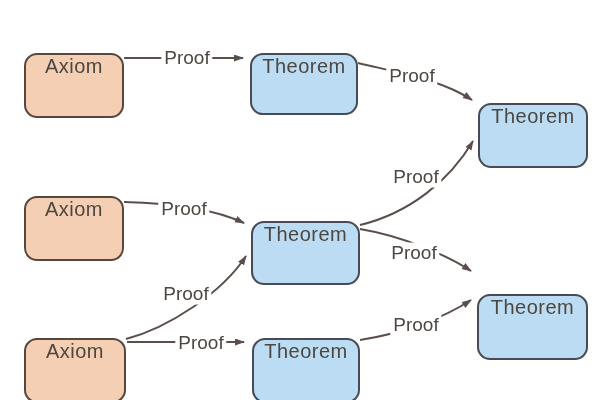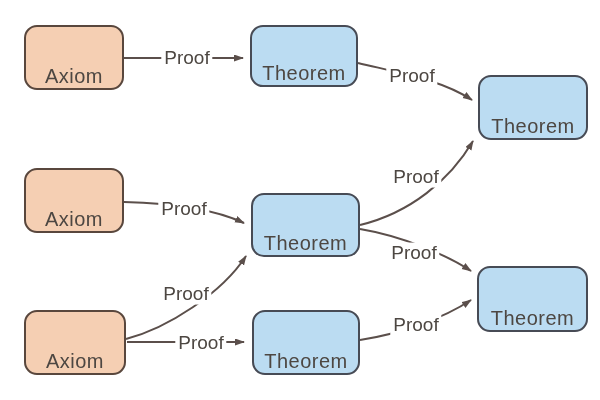--- a/index.html
+++ b/index.html
@@ -21,24 +21,25 @@
     top: 0;
     width: 600px;
     height: 400px;
   }
   .node {
     position: absolute;
     box-sizing: border-box;
     border: 2px solid #555;
     border-radius: 13px;
     display: flex;
-    align-items: flex-end;
+    align-items: flex-start;
     justify-content: center;
     font-size: 20px;
     letter-spacing: 0.5px;
+    margin-top: 28px;
   }
   .edge-label {
     position: absolute;
     transform: translate(-50%, -50%);
     background: #ffffff;
     padding: 0 3px;
     font-size: 19px;
     line-height: 1.1;
     white-space: nowrap;
   }

